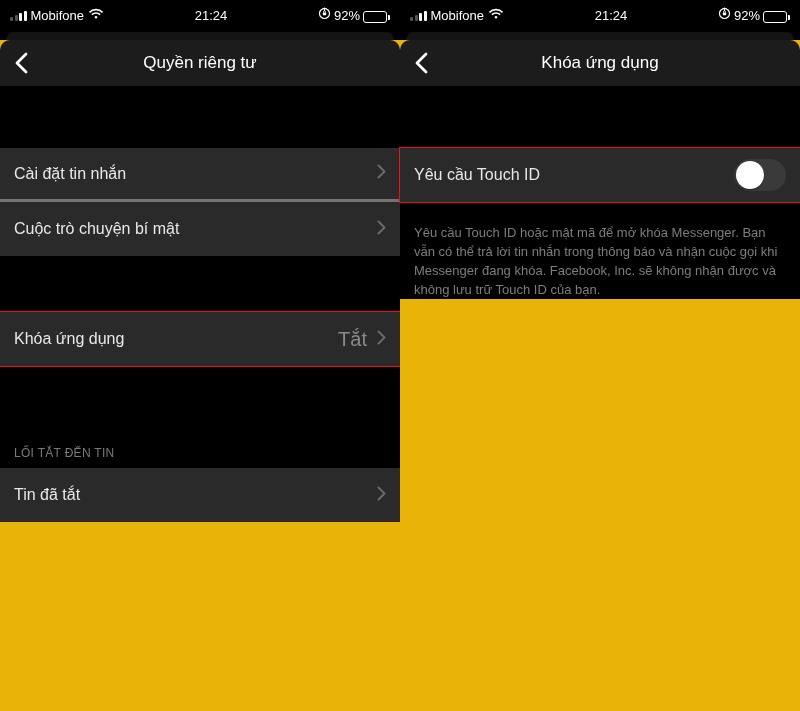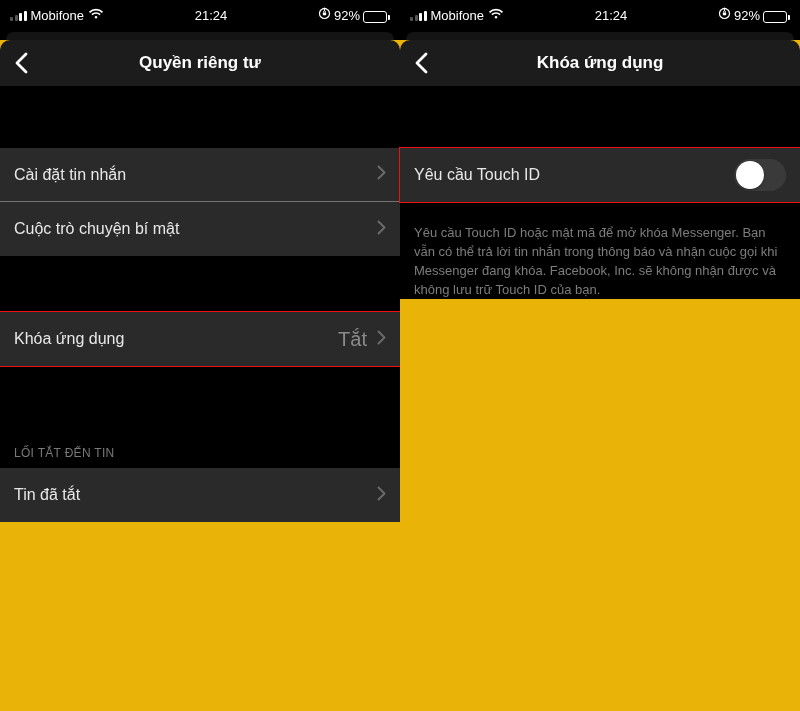--- a/index.html
+++ b/index.html
@@ -21,29 +21,29 @@
   .battery { display:inline-flex; align-items:center; }
   .battery-body { width: 24px; height: 12px; border: 1px solid #fff; border-radius: 3px; position: relative; padding:1px; }
   .battery-fill { height: 100%; width: 92%; background: #fff; border-radius:1px; }
   .battery-cap { width: 2px; height: 5px; background: #fff; margin-left: 1px; border-radius: 0 1px 1px 0; }
 
   .modal-tab { height: 10px; background: #000; position:relative; }
   .modal-tab::before{ content:""; position:absolute; left:6px; right:6px; top:2px; height:8px; background:#141414; border-radius:8px 8px 0 0;}
   
   .nav-bar { height: 46px; display: flex; align-items: center; justify-content: center; position: relative; background: #1c1c1c; border-radius: 10px 10px 0 0; margin: 0 0px; }
   .nav-back { position: absolute; left: 8px; top: 0; bottom:0; display:flex; align-items:center; padding:0 6px;}
-  .nav-title { font-size: 17px; font-weight: 700; color: #fff; text-align: center; }
+  .nav-title { font-size: 17px; font-weight: 400; color: #fff; text-align: center; }
 
   .content { background: #000; }
 
   .group { margin-top: 0; }
   .spacer-lg { height: 62px; }
   .spacer-md { height: 28px; }
 
-  .row { height: 54px; background: #2a2a2a; display: flex; align-items: center; padding: 0 14px; position: relative; border-bottom: 1px solid #737373; }
+  .row { height: 54px; background: #2a2a2a; display: flex; align-items: center; padding: 0 14px; position: relative; border-bottom: 3px solid #737373; }
   .row:last-child{ border-bottom: none; }
   .row-label { font-size: 16px; color: #e8e8e8; flex: 1; }
   .row-value { font-size: 20px; color: #8a8a8a; margin-right: 10px; }
   .chevron { color: #6a6a6a; }
 
   .section-header { font-size: 12px; color: #7a7a7a; padding: 0 14px 8px 14px; letter-spacing: 0.3px; margin-top: 44px; }
 
   .highlight { outline: 2px solid #e11; outline-offset: -1px; }
 
   .toggle { width: 52px; height: 32px; background: #3a3a3a; border-radius: 16px; position: relative; }

